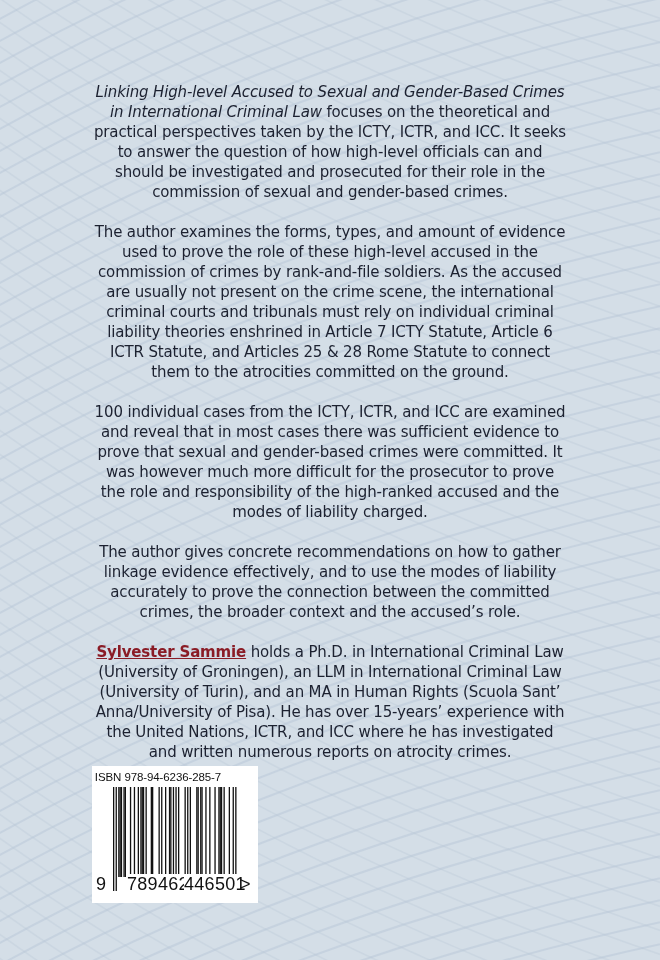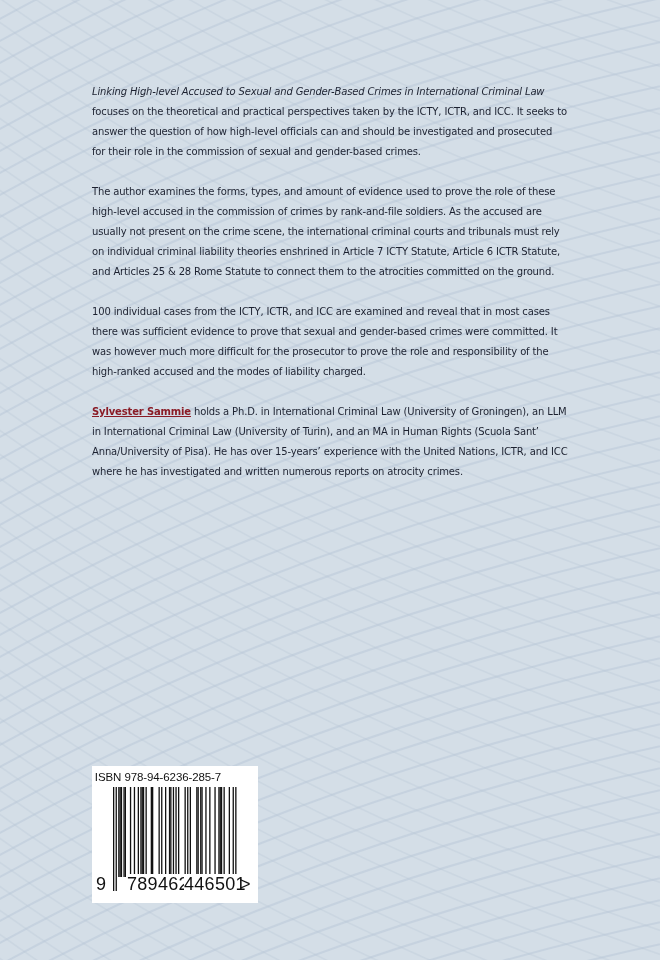--- a/index.html
+++ b/index.html
@@ -6,21 +6,21 @@
   body {
     width: 660px; height: 960px; overflow: hidden;
     background: #d4dee7;
     position: relative;
     font-family: "DejaVu Sans", sans-serif;
   }
   #bg { position: absolute; left: 0; top: 0; width: 660px; height: 960px; z-index: 0; }
   .content {
     position: absolute; left: 92px; top: 82px; width: 476px;
     z-index: 1; color: #1c2130;
-    font-size: 10px; line-height: 20px; letter-spacing: -0.15px;
+    font-size: 15px; line-height: 20px; letter-spacing: -0.15px; text-align: center;
   }
   .content p { margin: 0 0 20px 0; }
   .italic { font-style: italic; }
   .author-name { color: #8a1c26; font-weight: bold; text-decoration: underline; }
   .barcode-box {
     position: absolute; left: 92px; top: 766px; width: 166px; height: 137px;
     background: #ffffff; z-index: 1;
   }
   .isbn-label {
     position: absolute; left: 0; top: 5px; width: 132px; text-align: center;
@@ -196,20 +196,21 @@
     <path d="M -20 1184 Q 280 1404 700 1544" stroke="#b9c9d8" stroke-width="1.6" fill="none" opacity="0.35"></path>
     <path d="M -20 1208 Q 280 1428 700 1568" stroke="#b9c9d8" stroke-width="1.6" fill="none" opacity="0.35"></path>
     <path d="M -20 1232 Q 280 1452 700 1592" stroke="#b9c9d8" stroke-width="1.6" fill="none" opacity="0.35"></path>
     <path d="M -20 1256 Q 280 1476 700 1616" stroke="#b9c9d8" stroke-width="1.6" fill="none" opacity="0.35"></path>
   </svg>
 
 <div class="content">
   <p><span class="italic">Linking High-level Accused to Sexual and Gender-Based Crimes in International Criminal Law</span><span> focuses on the theoretical and practical perspectives taken by the ICTY, ICTR, and ICC. It seeks to answer the question of how high-level officials can and should be investigated and prosecuted for their role in the commission of sexual and gender-based crimes.</span></p>
   <p>The author examines the forms, types, and amount of evidence used to prove the role of these high-level accused in the commission of crimes by rank-and-file soldiers.  As the accused are usually not present on the crime scene, the international criminal courts and tribunals must rely on individual criminal liability theories enshrined in Article 7 ICTY Statute, Article 6 ICTR Statute, and Articles 25 &amp; 28 Rome Statute to connect them to the atrocities committed on the ground.</p>
   <p>100 individual cases from the ICTY, ICTR, and ICC are examined and reveal that in most cases there was sufficient evidence to prove that sexual and gender-based crimes were committed. It was however much more difficult for the prosecutor to prove the role and responsibility of the high-ranked accused and the modes of liability charged.</p>
+  <p>The author gives concrete recommendations on how to gather linkage evidence effectively, and to use the modes of liability accurately to prove the connection between the committed crimes, the broader context and the accused’s role.</p>
   <p><span class="author-name">Sylvester Sammie</span><span> holds a Ph.D. in International Criminal Law (University of Groningen), an LLM in International Criminal Law (University of Turin), and an MA in Human Rights (Scuola Sant’ Anna/University of Pisa). He has over 15-years’ experience with the United Nations, ICTR, and ICC where he has investigated and written numerous reports on atrocity crimes.</span></p>
 </div>
 
 <div class="barcode-box">
   <div class="isbn-label">ISBN 978-94-6236-285-7</div>
   <svg id="bars" width="166" height="137" xmlns="http://www.w3.org/2000/svg">
       <rect x="21" y="21" width="1.3" height="104" fill="#111"></rect>
       <rect x="23.6" y="21" width="1.3" height="104" fill="#111"></rect>
       <rect x="26.2" y="21" width="1.3" height="90" fill="#111"></rect>
       <rect x="27.5" y="21" width="1.3" height="90" fill="#111"></rect>

